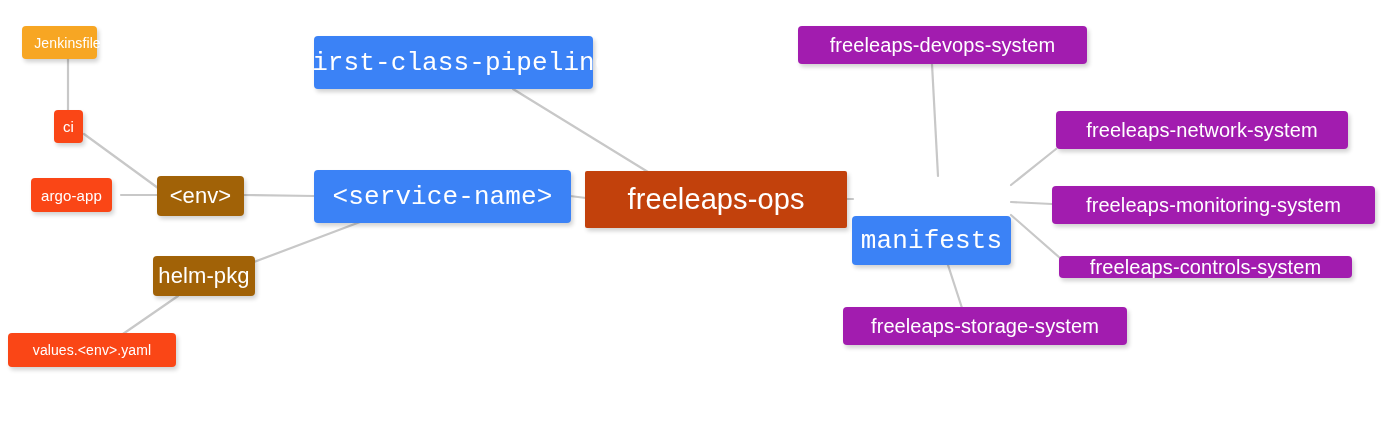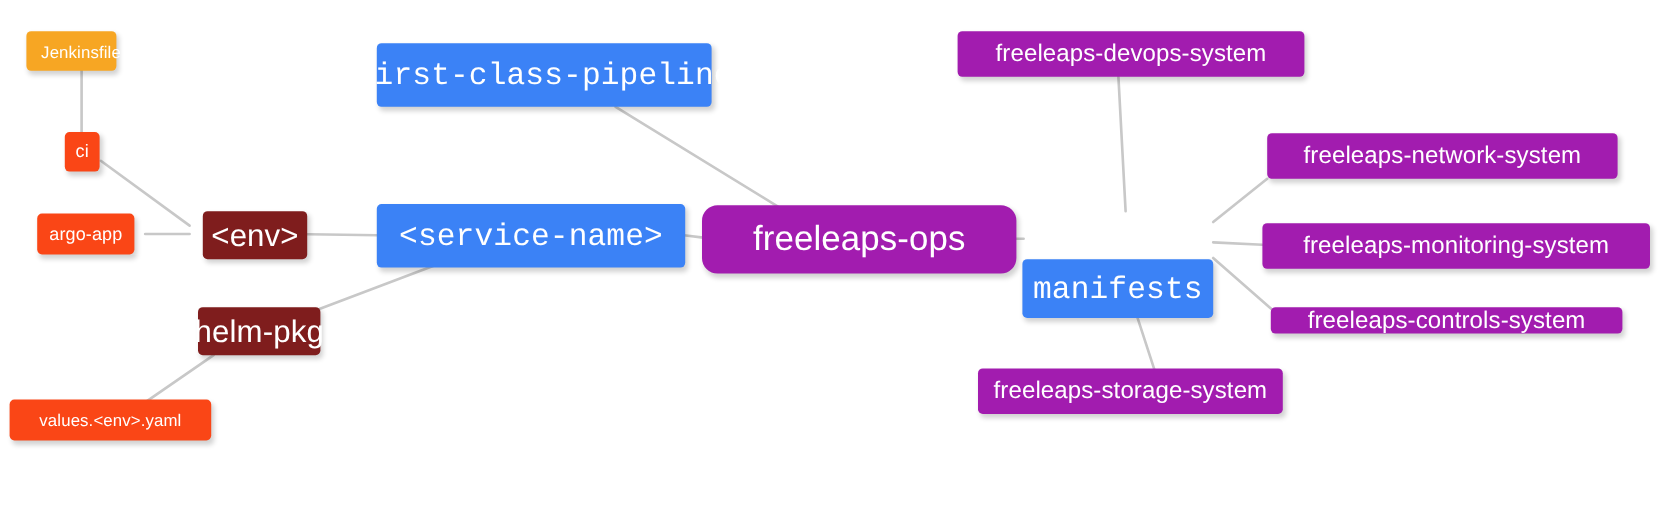--- a/index.html
+++ b/index.html
@@ -36,33 +36,32 @@
     color: #ffffff;
     border-radius: 4px;
     white-space: nowrap;
     line-height: 1;
     text-align: center;
     box-shadow: 2px 3px 4px rgba(0,0,0,0.18);
     letter-spacing: 0.1px;
     user-select: none;
   }
   .lvl-root {
-    background: #a21caf;
+    background: #c2410c;
     font-size: 29px;
-    border-radius: 13px;
+    border-radius: 2px;
   }
   .lvl-1 {
     background: #3b82f6;
     font-size: 26px;
     font-family: Liberation Mono, monospace;
   }
   .lvl-2 {
-    background: #7f1d1d;
-    font-size: 26px;
-    margin-left: 12px;
+    background: #a16207;
+    font-size: 22px;
   }
   .lvl-2-sm {
     background: #a21caf;
     font-size: 20px;
   }
   .lvl-3 {
     background: #FA4616;
     font-size: 15px;
   }
   .lvl-3-xs {
@@ -134,15 +133,15 @@
   <div class="node lvl-1" style="left:852px; top:175px; width:159px; height:49px;margin-top:41px;">manifests</div>
 
   <div class="node lvl-2-sm" style="left:798px; top:26px; width:289px; height:38px;">freeleaps-devops-system</div>
 
   <div class="node lvl-2-sm" style="left:1056px; top:111px; width:292px; height:38px;">freeleaps-network-system</div>
 
   <div class="node lvl-2-sm" style="left:1052px; top:186px; width:323px; height:38px;">freeleaps-monitoring-system</div>
 
   <div class="node lvl-2-sm" style="left:1059px; top:256px; width:293px; height:22px;">freeleaps-controls-system</div>
 
-  <div class="node lvl-2-sm" style="left:815px; top:307px; width:254px; height:38px;">freeleaps-storage-system</div>
+  <div class="node lvl-2-sm" style="left:843px; top:307px; width:284px; height:38px;">freeleaps-storage-system</div>
 
 </div>
 
 </body></html>

